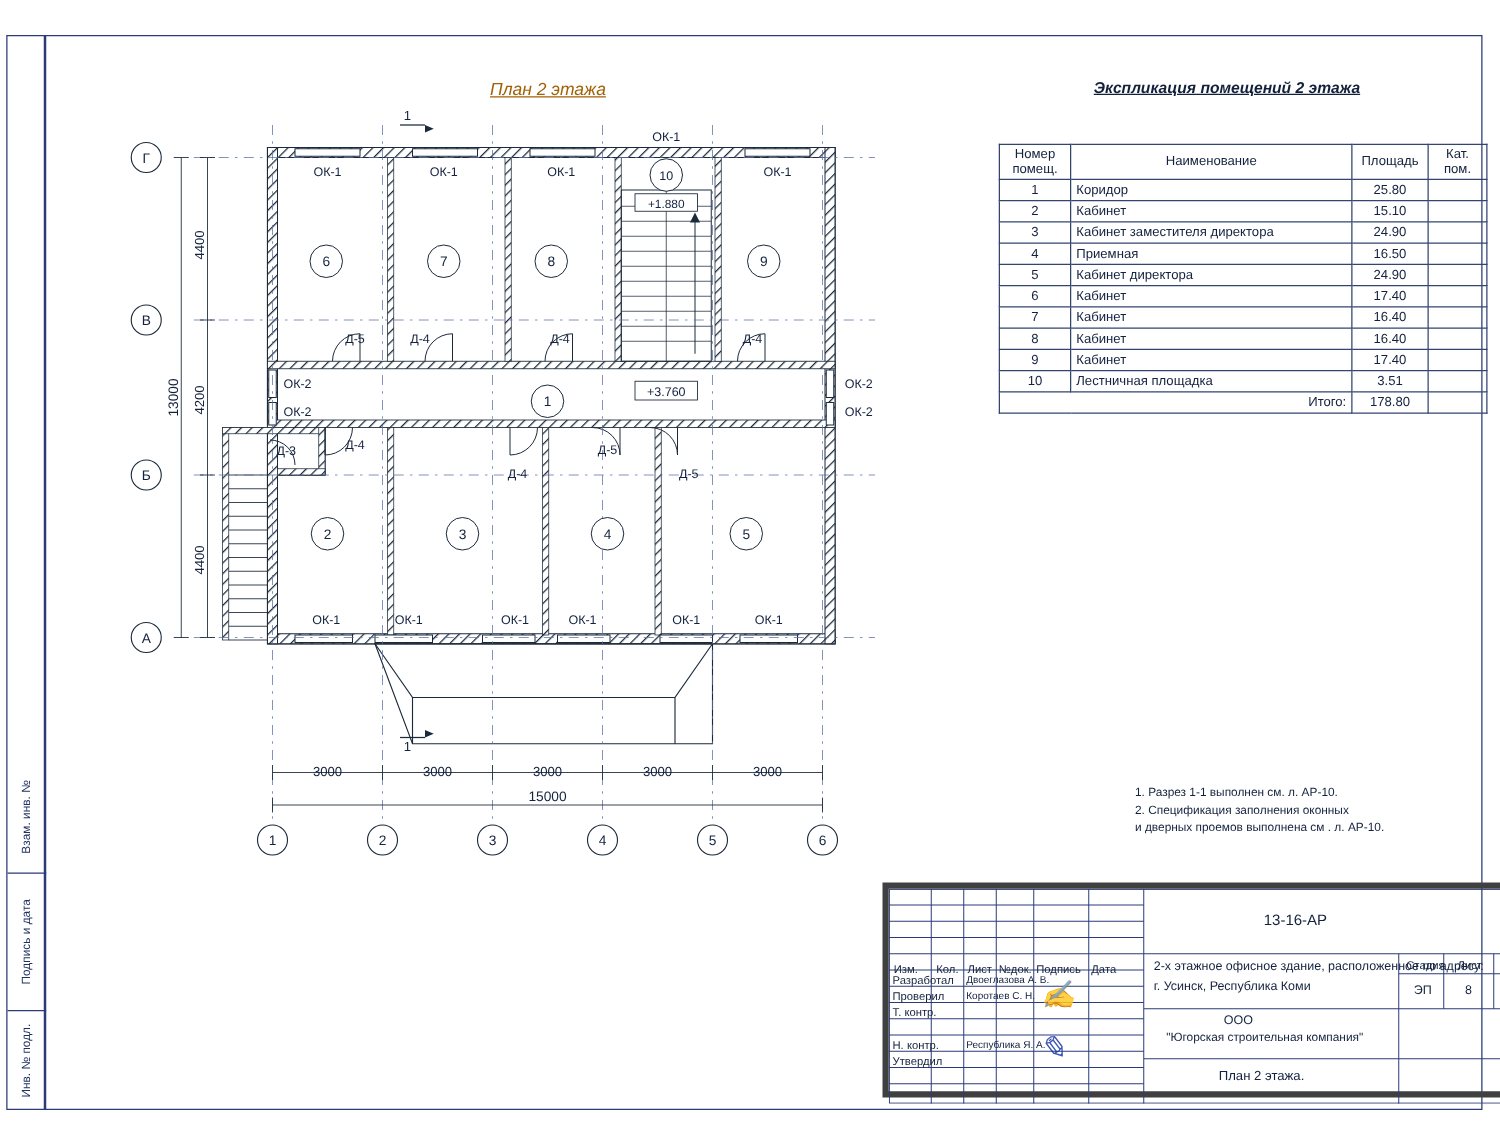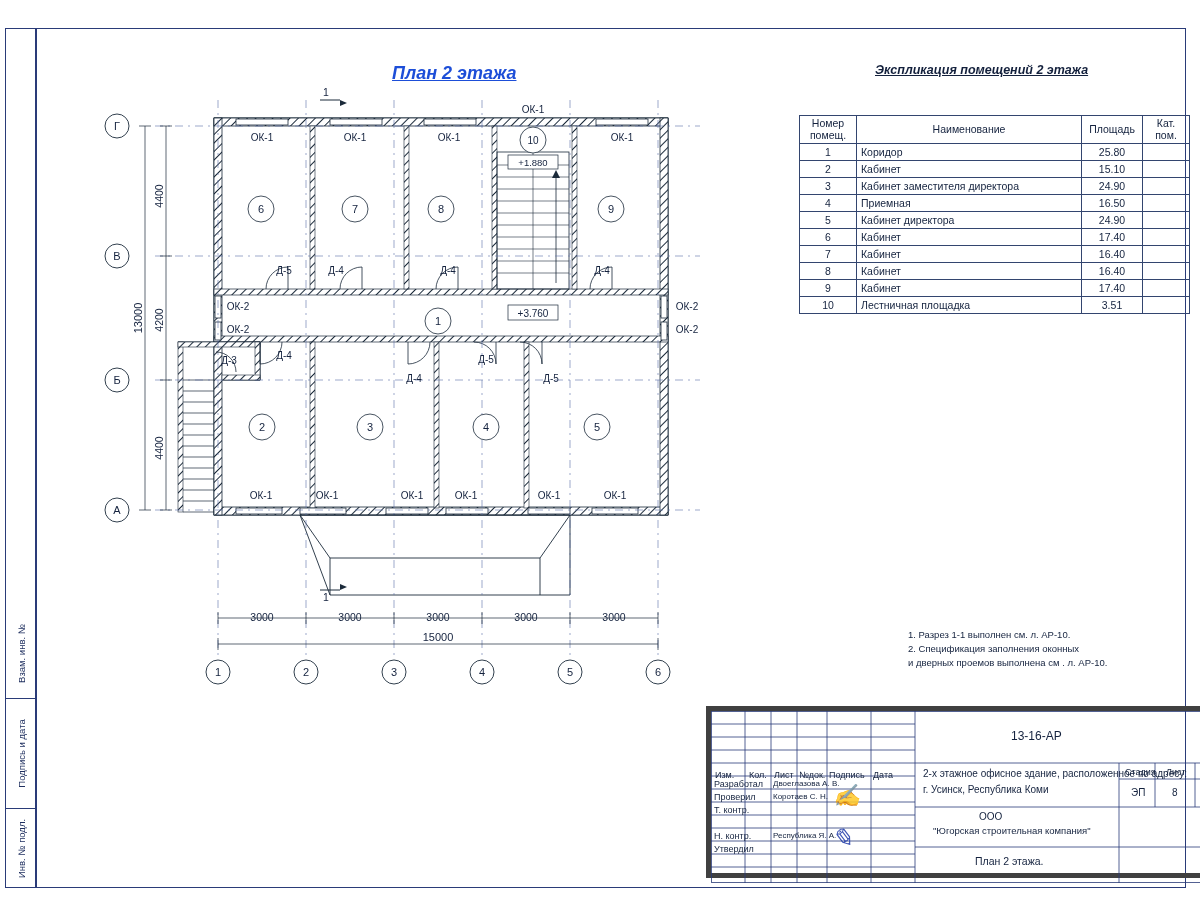--- a/index.html
+++ b/index.html
@@ -30,22 +30,22 @@
     display:flex; align-items:center; justify-content:center;
   }
   .left-cell span {
     transform:rotate(-90deg);
     white-space:nowrap;
     font-size:9.5px;
     color:#203060;
   }
   .plan-title {
     position:absolute; left:392px; top:63px;
-    font-size:18px; font-weight:bold; font-style:italic;
-    text-decoration:underline; color:#1d4ed8;
+    font-size:14px; font-weight:normal; font-style:italic;
+    text-decoration:underline; color:#a16207;
   }
   .expl-title {
     position:absolute; left:875px; top:63px;
     font-size:12.5px; font-weight:bold; font-style:italic;
     text-decoration:underline; color:#13203c;
   }
   
   table.expl {
     position:absolute; left:799px; top:115px;
     border-collapse:collapse;
@@ -430,20 +430,26 @@
         <td class="c-name">Кабинет</td>
         <td class="c-area">17.40</td>
         <td class="c-cat"></td>
       </tr>
     <tr>
         <td class="c-num">10</td>
         <td class="c-name">Лестничная площадка</td>
         <td class="c-area">3.51</td>
         <td class="c-cat"></td>
       </tr>
+    <tr>
+      <td class="c-num" style="border-right:none;"></td>
+      <td class="c-name total-label" style="border-left:none;">Итого:</td>
+      <td class="c-area">178.80</td>
+      <td class="c-cat"></td>
+    </tr>
   </tbody>
 </table>
 
 <div class="notes">
   <div>1. Разрез 1-1 выполнен см. л. АР-10.</div>
   <div>2. Спецификация заполнения оконных</div>
   <div>    и дверных проемов выполнена см . л. АР-10.</div>
 </div>
 
 <div class="stamp">

